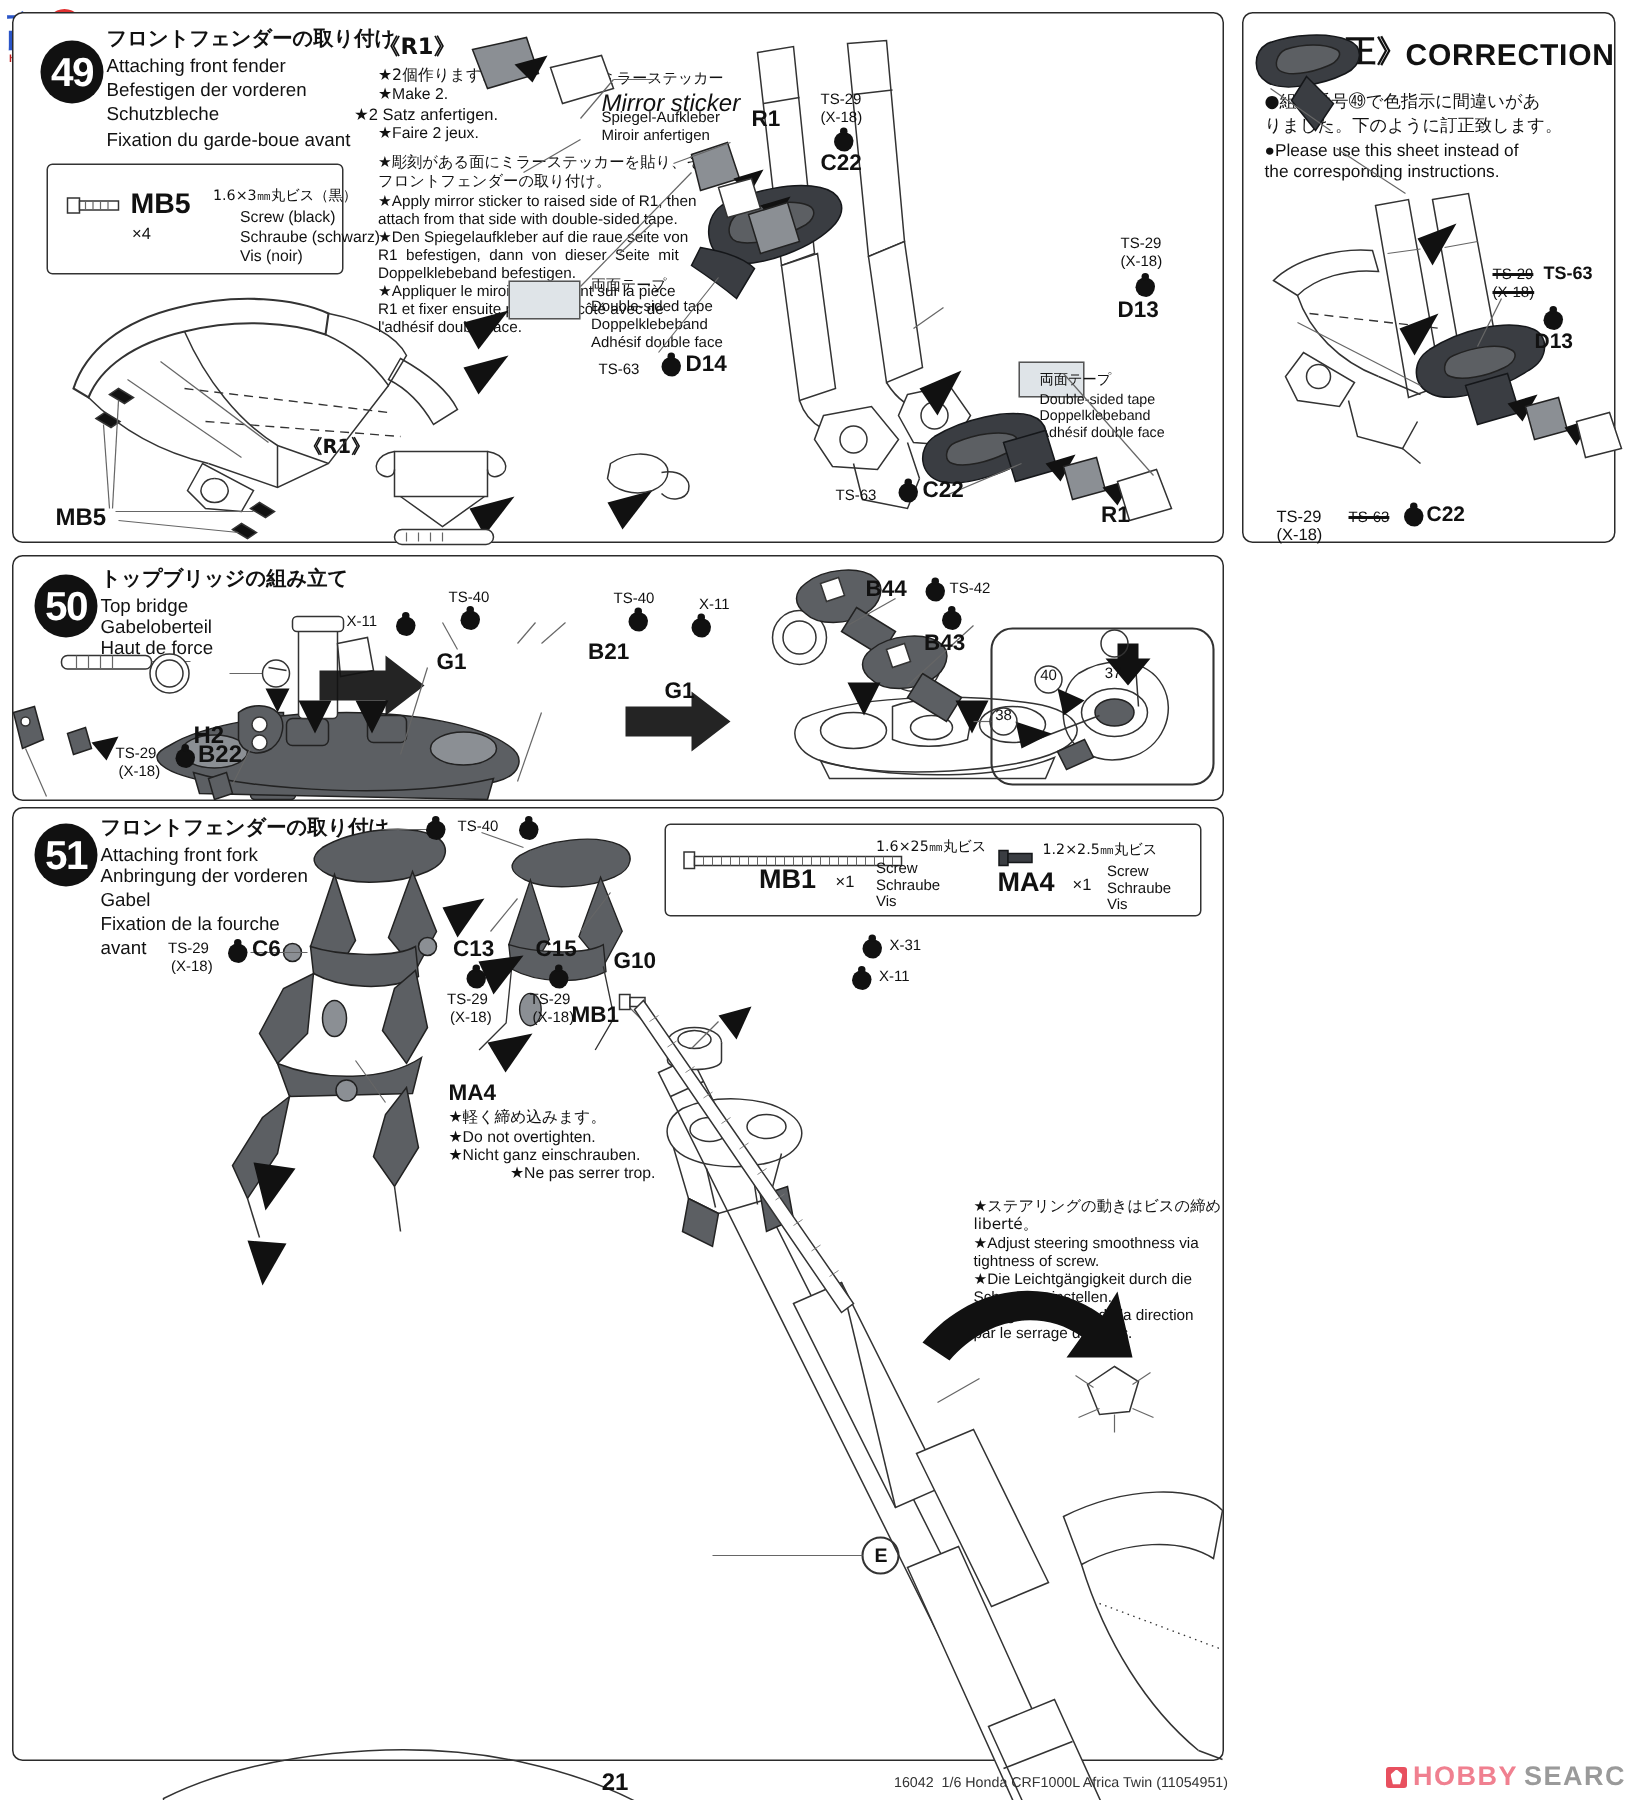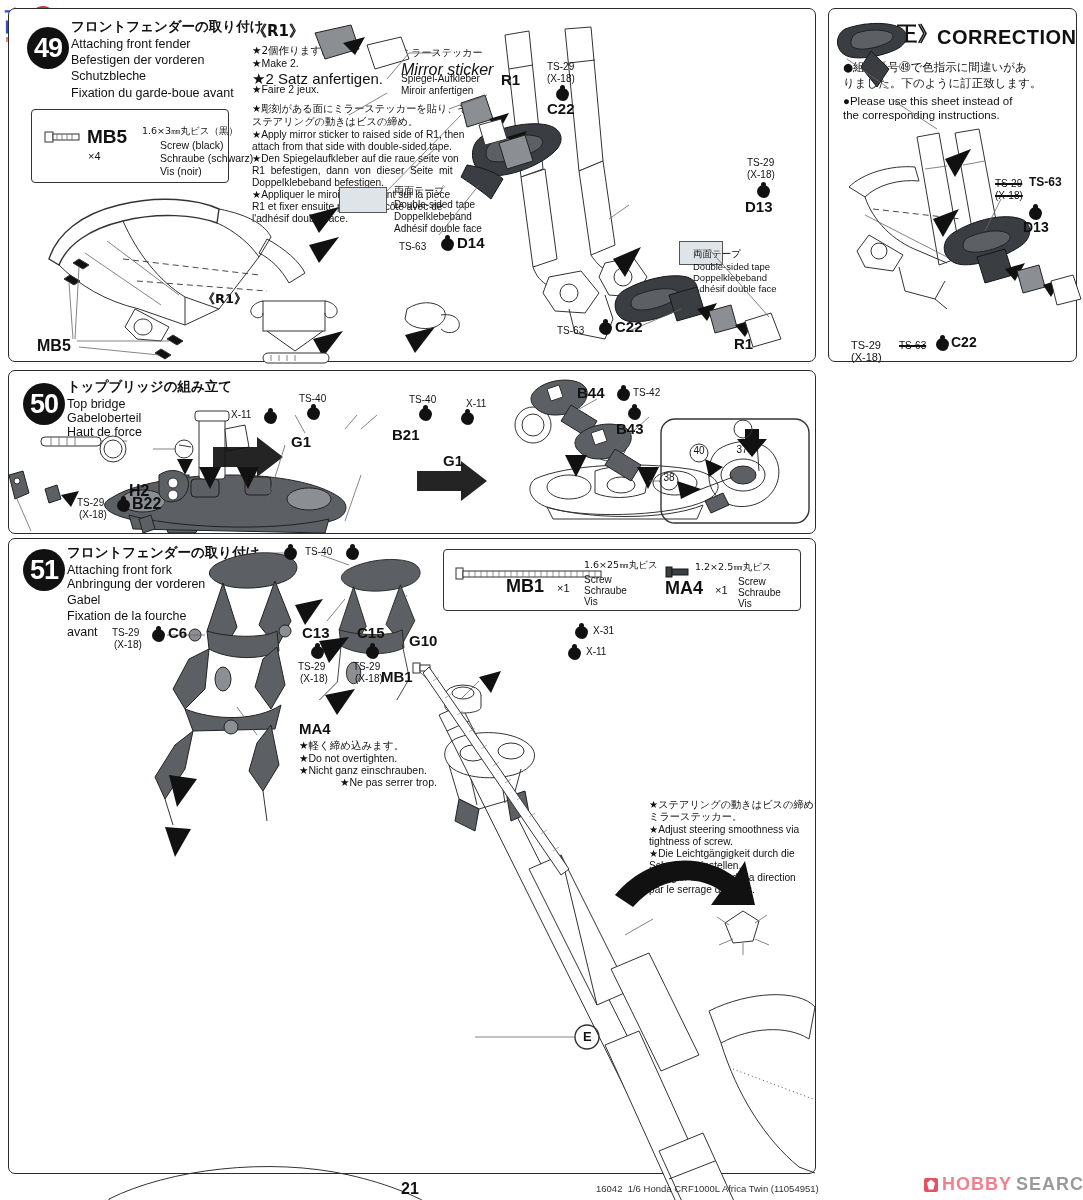--- a/index.html
+++ b/index.html
@@ -92,25 +92,25 @@
       <div class="t" style="left:56px;top:40px;font-size:11px;">×4</div>
       <div class="t jp" style="left:110px;top:16px;font-size:9.5px;">1.6×3㎜丸ビス（黒）</div>
       <div class="t" style="left:128px;top:30px;font-size:10.5px;">Screw (black)</div>
       <div class="t" style="left:128px;top:43px;font-size:10.5px;">Schraube (schwarz)</div>
       <div class="t" style="left:128px;top:56px;font-size:10.5px;">Vis (noir)</div>
     </div>
 
     <div class="t jp b" style="left:243px;top:14px;font-size:15px;">《R1》</div>
     <div class="t jp" style="left:243px;top:36px;font-size:10.5px;">★2個作ります。</div>
     <div class="t" style="left:243px;top:49px;font-size:10.5px;">★Make 2.</div>
-    <div class="t" style="left:243px;top:62px;font-size:15px;">★2 Satz anfertigen.</div>
+    <div class="t" style="left:227px;top:62px;font-size:11px;">★2 Satz anfertigen.</div>
     <div class="t" style="left:243px;top:75px;font-size:10.5px;">★Faire 2 jeux.</div>
 
     <div class="t jp" style="left:243px;top:94px;font-size:10.2px;">★彫刻がある面にミラーステッカーを貼り、そ</div>
-    <div class="t jp" style="left:243px;top:107px;font-size:10.2px;">ステアリングの動きはビスの締め。</div>
+    <div class="t jp" style="left:243px;top:107px;font-size:10.2px;">フロントフェンダーの取り付け。</div>
     <div class="t" style="left:243px;top:120px;font-size:10.2px;">★Apply mirror sticker to raised side of R1, then</div>
     <div class="t" style="left:243px;top:132px;font-size:10.2px;">attach from that side with double-sided tape.</div>
     <div class="t" style="left:243px;top:144px;font-size:10.2px;">★Den Spiegelaufkleber auf die raue seite von</div>
     <div class="t" style="left:243px;top:156px;font-size:10.2px;">R1  befestigen,  dann  von  dieser  Seite  mit</div>
     <div class="t" style="left:243px;top:168px;font-size:10.2px;">Doppelklebeband befestigen.</div>
     <div class="t" style="left:243px;top:180px;font-size:10.2px;">★Appliquer le miroir autocollant sur la pièce</div>
     <div class="t" style="left:243px;top:192px;font-size:10.2px;">R1 et fixer ensuite par l'autre côté avec de</div>
     <div class="t" style="left:243px;top:204px;font-size:10.2px;">l'adhésif double-face.</div>
 
     <div class="t jp" style="left:392px;top:38px;font-size:10px;">ミラーステッカー</div>
@@ -537,21 +537,21 @@
       <div class="t" style="left:294px;top:48px;font-size:10px;">Vis</div>
     </div>
 
     <div class="t b" style="left:290px;top:182px;font-size:15px;">MA4</div>
     <div class="t jp" style="left:290px;top:201px;font-size:10.5px;">★軽く締め込みます。</div>
     <div class="t" style="left:290px;top:214px;font-size:10.5px;">★Do not overtighten.</div>
     <div class="t" style="left:290px;top:226px;font-size:10.5px;">★Nicht ganz einschrauben.</div>
     <div class="t" style="left:290px;top:238px;font-size:10.5px;margin-left:41px;">★Ne pas serrer trop.</div>
 
     <div class="t jp" style="left:640px;top:260px;font-size:10.2px;">★ステアリングの動きはビスの締め</div>
-    <div class="t jp" style="left:640px;top:272px;font-size:10.2px;">ミラーステッカー。</div>
+    <div class="t jp" style="left:640px;top:272px;font-size:10.2px;">liberté。</div>
     <div class="t" style="left:640px;top:285px;font-size:10.2px;">★Adjust steering smoothness via</div>
     <div class="t" style="left:640px;top:297px;font-size:10.2px;">tightness of screw.</div>
     <div class="t" style="left:640px;top:309px;font-size:10.2px;text-align:right;">★Die Leichtgängigkeit durch die</div>
     <div class="t" style="left:640px;top:321px;font-size:10.2px;">Schraube einstellen.</div>
     <div class="t" style="left:640px;top:333px;font-size:10.2px;">★Régler la liberté de la direction</div>
     <div class="t" style="left:640px;top:345px;font-size:10.2px;">par le serrage de la vis.</div>
 
     <svg width="806" height="634">
 
       <g>

